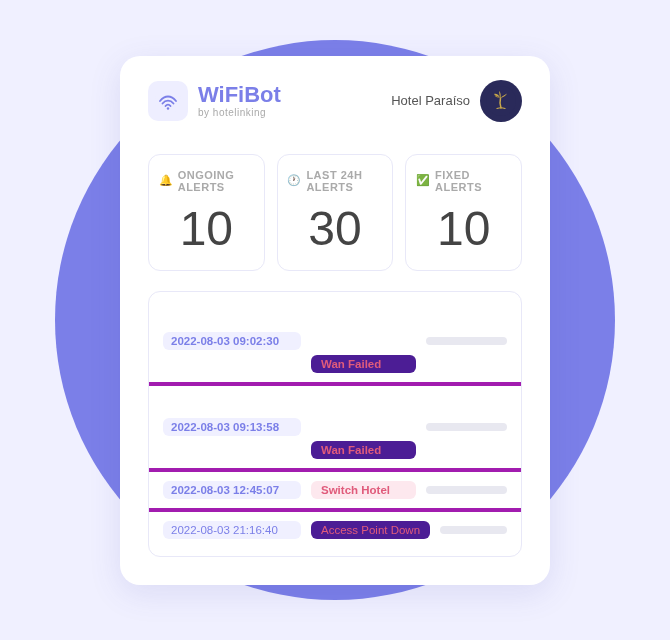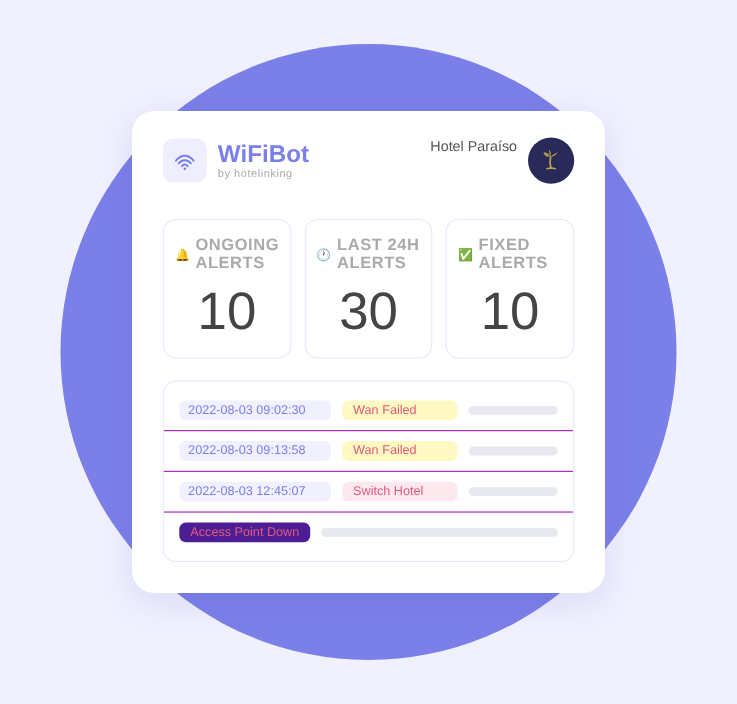--- a/index.html
+++ b/index.html
@@ -70,20 +70,21 @@
       color: #7b7fe8;
       line-height: 1.1;
     }
     .logo-subtitle {
       font-size: 10px;
       color: #aaa;
       letter-spacing: 0.5px;
     }
     .hotel-area {
       display: flex;
+      align-items: center;
       gap: 10px;
     }
     .hotel-name {
       font-size: 13px;
       color: #555;
     }
     .hotel-badge {
       width: 42px;
       height: 42px;
       background: #2a2a5a;
@@ -113,21 +114,21 @@
       flex-direction: column;
       align-items: center;
       gap: 8px;
     }
     .stat-label-row {
       display: flex;
       align-items: center;
       gap: 5px;
     }
     .stat-label {
-      font-size: 15px;
+      font-size: 11px;
       font-weight: 700;
       color: #aaa;
       letter-spacing: 0.5px;
       text-transform: uppercase;
     }
     .stat-icon {
       color: #bbb;
       font-size: 11px;
     }
     .stat-value {
@@ -143,41 +144,43 @@
       overflow: hidden;
       padding: 8px 0;
     }
     .alert-row {
       display: flex;
       align-items: center;
       padding: 9px 14px;
       gap: 10px;
     }
     .alert-row:not(:last-child) {
-      border-bottom: 1px solid #a21caf;
+      border-bottom: 4px solid #a21caf;
+      font-weight: bold;
     }
     .alert-date {
       font-size: 11.5px;
       color: #7b7fe8;
       background: #f0f0ff;
       border-radius: 6px;
       padding: 3px 8px;
       white-space: nowrap;
       min-width: 138px;
     }
     .alert-type {
       font-size: 11.5px;
       padding: 3px 10px;
       border-radius: 6px;
       white-space: nowrap;
       min-width: 105px;
     }
     .alert-type.wan-failed {
       color: #e05b7b;
-      background: #fef9c3;
+      background: #4c1d95;
+      margin-top: 46px;
     }
     .alert-type.switch-down {
       color: #e05b7b;
       background: #fde8ee;
     }
     .alert-type.access-point {
       color: #e05b7b;
       background: #4c1d95;
     }
     .alert-bar {
@@ -263,19 +266,20 @@
         <span class="alert-date">2022-08-03 09:13:58</span>
         <span class="alert-type wan-failed">Wan Failed</span>
         <div class="alert-bar"></div>
       </div>
       <div class="alert-row">
         <span class="alert-date">2022-08-03 12:45:07</span>
         <span class="alert-type switch-down">Switch Hotel</span>
         <div class="alert-bar"></div>
       </div>
       <div class="alert-row">
+        <span class="alert-date">2022-08-03 21:16:40</span>
         <span class="alert-type access-point">Access Point Down</span>
         <div class="alert-bar"></div>
       </div>
     </div>
 
   </div>
 </div>
 
 </body></html>

